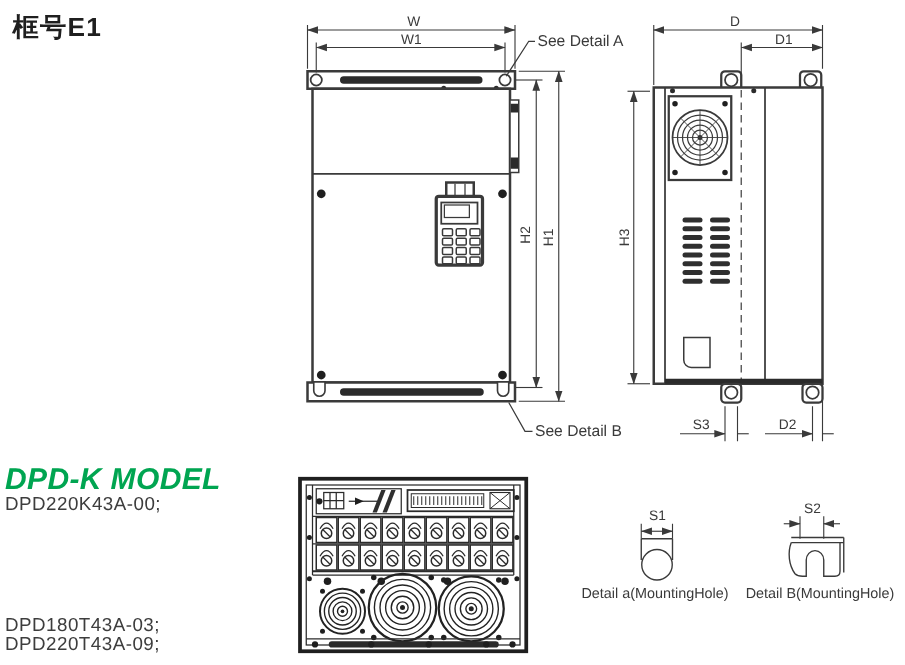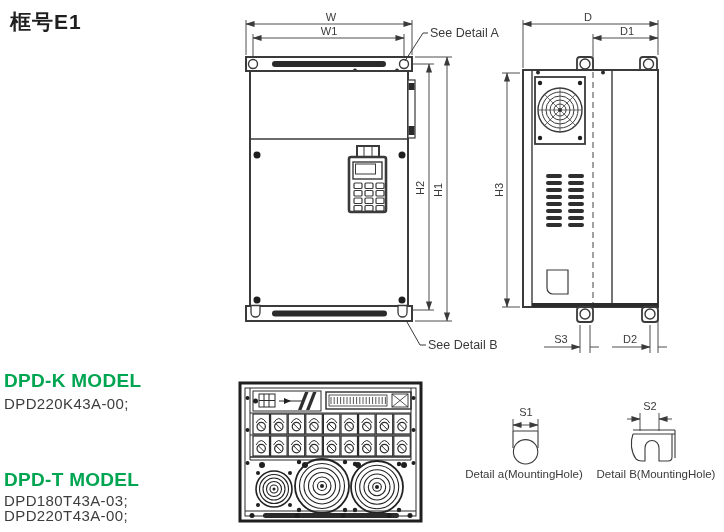--- a/index.html
+++ b/index.html
@@ -1,22 +1,22 @@
 <!DOCTYPE html>
 <html style="--accent-green: #00a551;"><head>
 <meta charset="utf-8">
 <style>
   html,body{margin:0;padding:0;background:#fff;}
   .page{position:relative;width:724px;height:532px;background:#ffffff;overflow:hidden;
         font-family:"Liberation Sans",sans-serif;}
   .drawing-svg{position:absolute;left:0;top:0;}
   .title{position:absolute;left:10px;top:8px;font-size:21px;font-weight:bold;color:#1f1f1f;
          letter-spacing:1px;}
-  .model-heading{position:absolute;left:4px;font-size:19px;font-weight:bold;
-                 color:var(--accent-green,#00a551);letter-spacing:0.3px;}
+  .model-heading{position:absolute;left:4px;font-size:24px;font-weight:bold;
+                 color:var(--accent-green,#00a551);letter-spacing:0.3px;font-style:italic;}
   .model-item{position:absolute;left:4px;font-size:15px;color:#3d3d3d;letter-spacing:0.4px;}
   .dim{font-size:11px;fill:#3a3a3a;}
   .note{font-size:12.5px;fill:#3a3a3a;}
   .cap{font-size:11.5px;fill:#3a3a3a;}
   text{font-family:"Liberation Sans",sans-serif;}
 </style>
 </head>
 <body>
 
 <div class="page">
@@ -361,17 +361,16 @@
       <line x1="633" y1="430" x2="675" y2="430" stroke-width="1.2"></line>
       <line x1="633" y1="434" x2="675" y2="434" stroke-width="1"></line>
       <line x1="675" y1="430" x2="675" y2="458" stroke-width="1.1"></line>
     </g>
     <text class="dim" x="650" y="410" text-anchor="middle">S2</text>
     <text class="cap" x="656" y="478" text-anchor="middle">Detail B(MountingHole)</text>
   </svg>
 
   <div class="model-heading" style="top:370px">DPD-K MODEL</div>
   <div class="model-item" style="top:395px">DPD220K43A-00;</div>
-  <div class="model-heading" style="top:469px">DPD-T MODEL</div>
   <div class="model-item" style="top:492px">DPD180T43A-03;</div>
-  <div class="model-item" style="top:507px">DPD220T43A-00;</div>
+  <div class="model-item" style="top:507px">DPD220T43A-09;</div>
 
 </div>
 
 </body></html>

